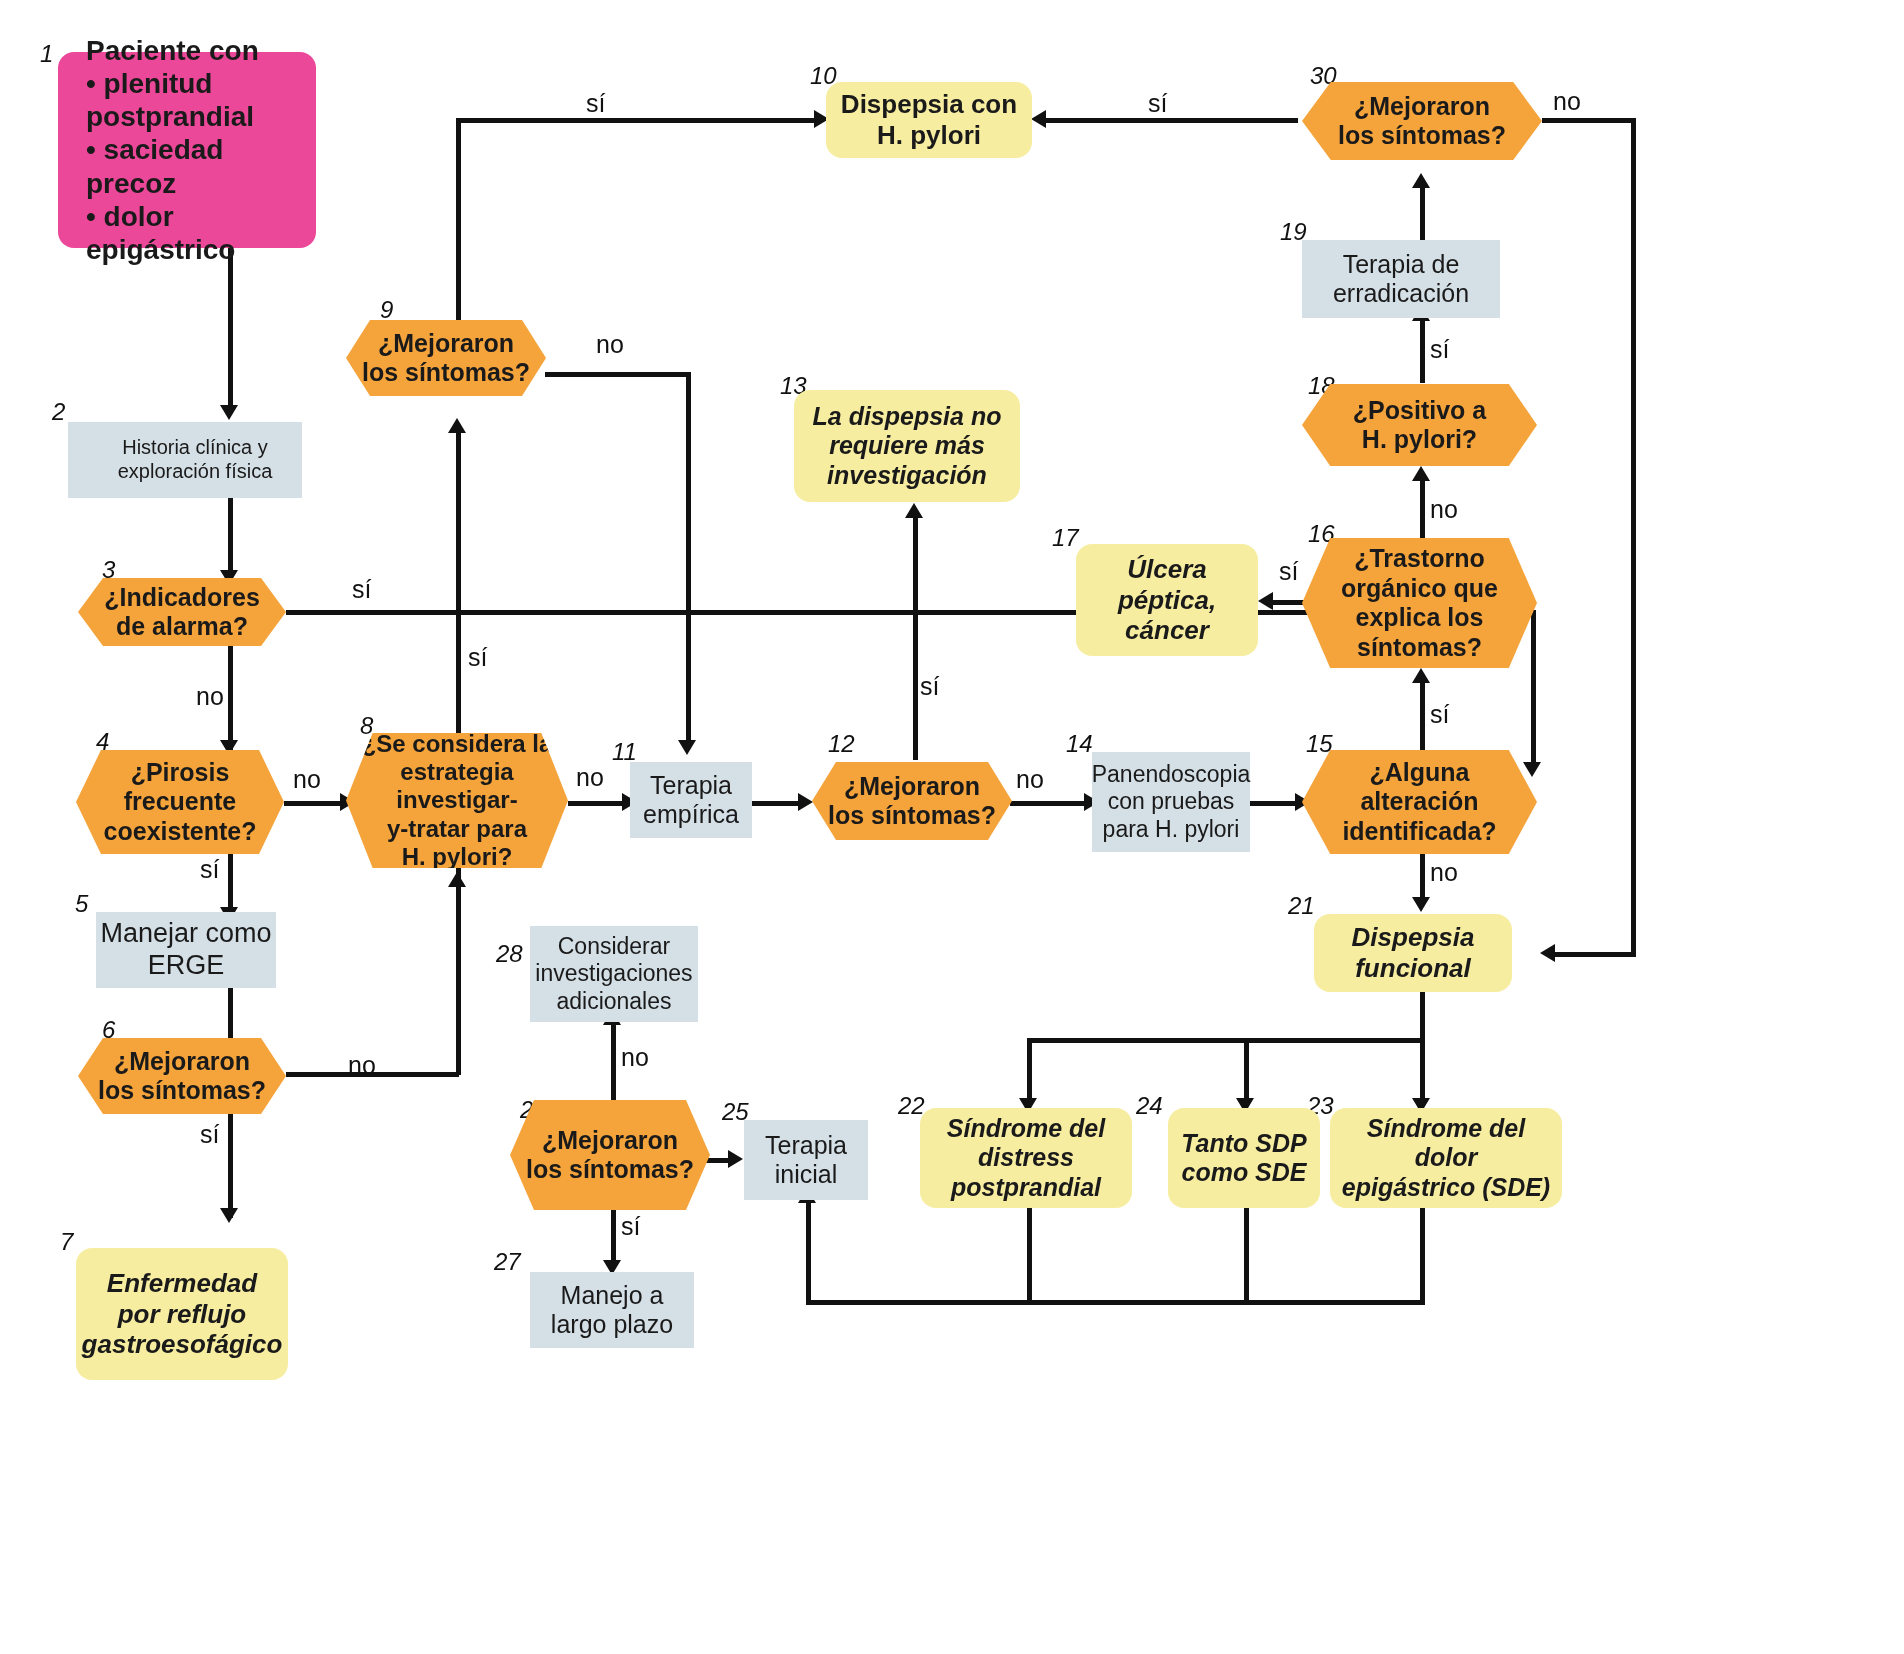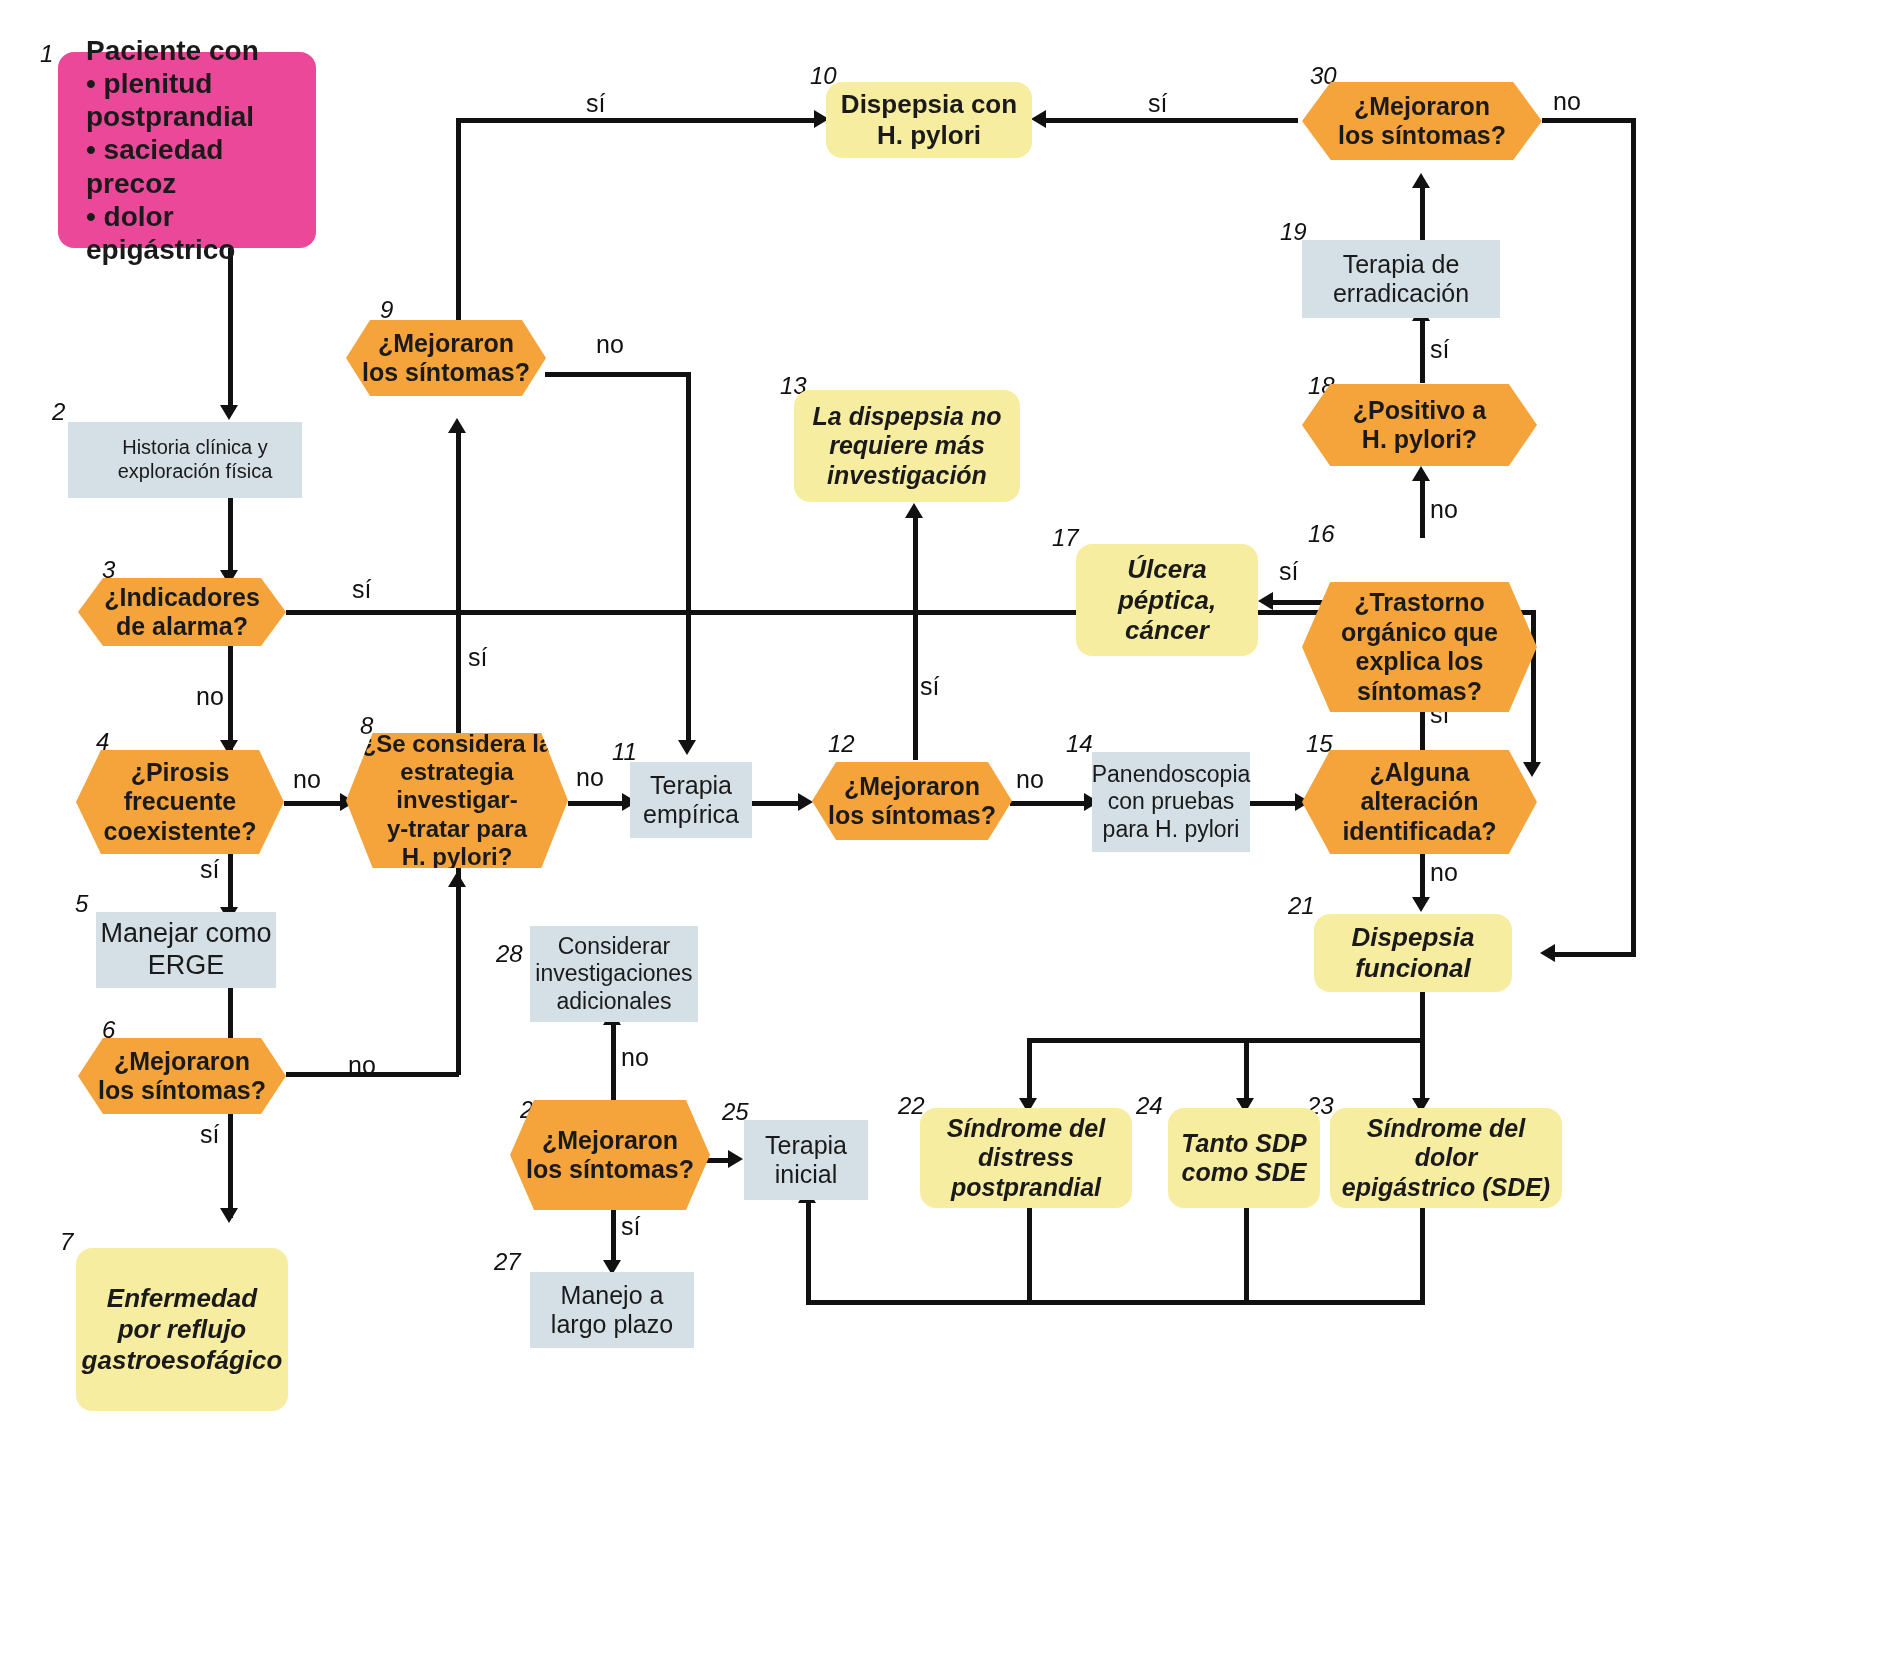--- a/index.html
+++ b/index.html
@@ -215,21 +215,21 @@
   <div class="node hex" style="left:76px;top:750px;width:208px;height:104px;font-size:25px;white-space:pre-line;">¿Pirosis
 frecuente
 coexistente?</div>
 
   <div class="node blue" style="left:96px;top:912px;width:180px;height:76px;font-size:27px;white-space:pre-line;">Manejar como
 ERGE</div>
 
   <div class="node hex" style="left:78px;top:1038px;width:208px;height:76px;font-size:25px;white-space:pre-line;">¿Mejoraron
 los síntomas?</div>
 
-  <div class="node rounded yellow italic" style="left:76px;top:1248px;width:212px;height:163px;font-size:26px;white-space:pre-line;">Enfermedad
+  <div class="node rounded yellow italic" style="left:76px;top:1248px;width:212px;height:132px;font-size:26px;white-space:pre-line;">Enfermedad
 por reflujo
 gastroesofágico</div>
 
   <div class="node hex" style="left:346px;top:733px;width:222px;height:135px;font-size:24px;white-space:pre-line;">¿Se considera la
 estrategia investigar-
 y-tratar para
 H. pylori?</div>
 
   <div class="node hex" style="left:346px;top:320px;width:200px;height:76px;font-size:25px;white-space:pre-line;">¿Mejoraron
 los síntomas?</div>
@@ -248,21 +248,21 @@
 investigación</div>
 
   <div class="node blue" style="left:1092px;top:752px;width:158px;height:100px;font-size:23px;white-space:pre-line;">Panendoscopia
 con pruebas
 para H. pylori</div>
 
   <div class="node hex" style="left:1302px;top:750px;width:235px;height:104px;font-size:25px;white-space:pre-line;">¿Alguna
 alteración
 identificada?</div>
 
-  <div class="node hex" style="left:1302px;top:538px;width:235px;height:130px;font-size:25px;white-space:pre-line;margin-top:44px;">¿Trastorno
+  <div class="node hex" style="left:1302px;top:538px;width:235px;height:130px;font-size:25px;white-space:pre-line;">¿Trastorno
 orgánico que
 explica los
 síntomas?</div>
 
   <div class="node rounded yellow italic" style="left:1076px;top:544px;width:182px;height:112px;font-size:26px;white-space:pre-line;">Úlcera
 péptica,
 cáncer</div>
 
   <div class="node hex" style="left:1302px;top:384px;width:235px;height:82px;font-size:25px;white-space:pre-line;">¿Positivo a
 H. pylori?</div>

